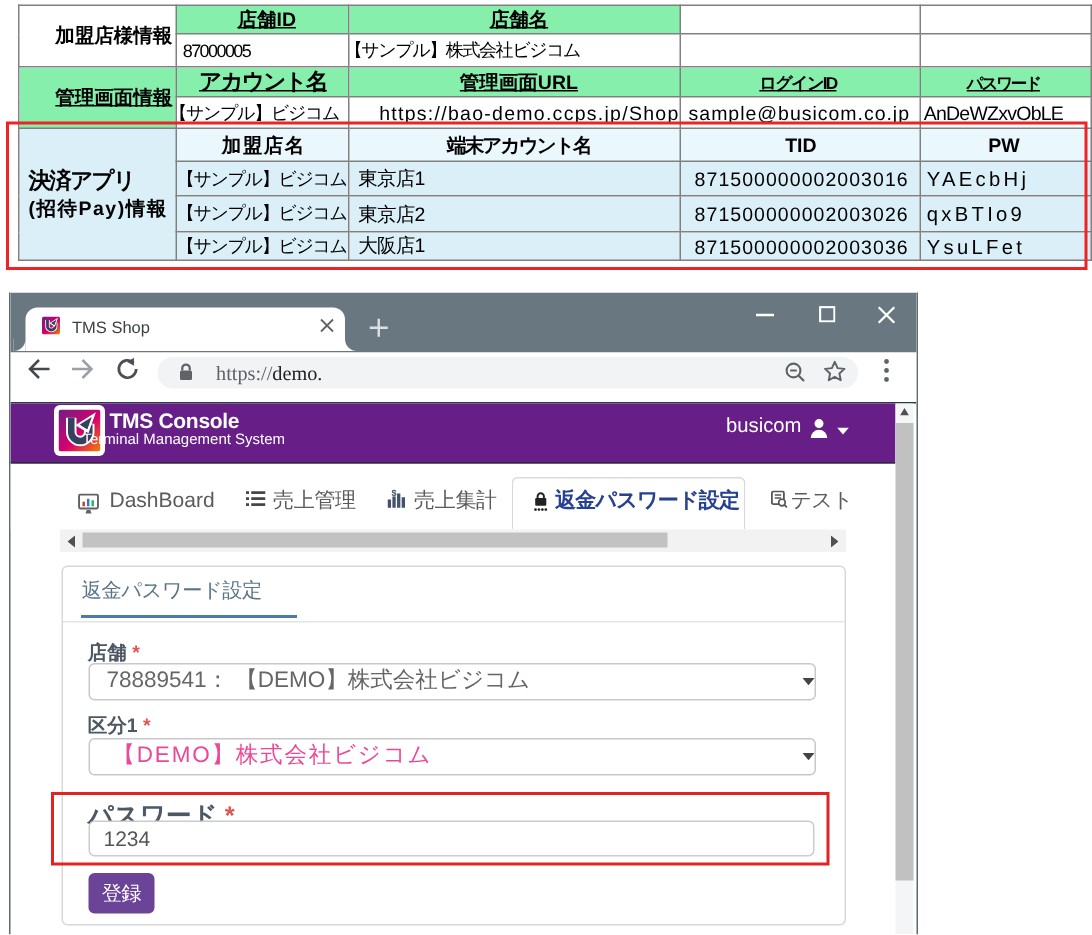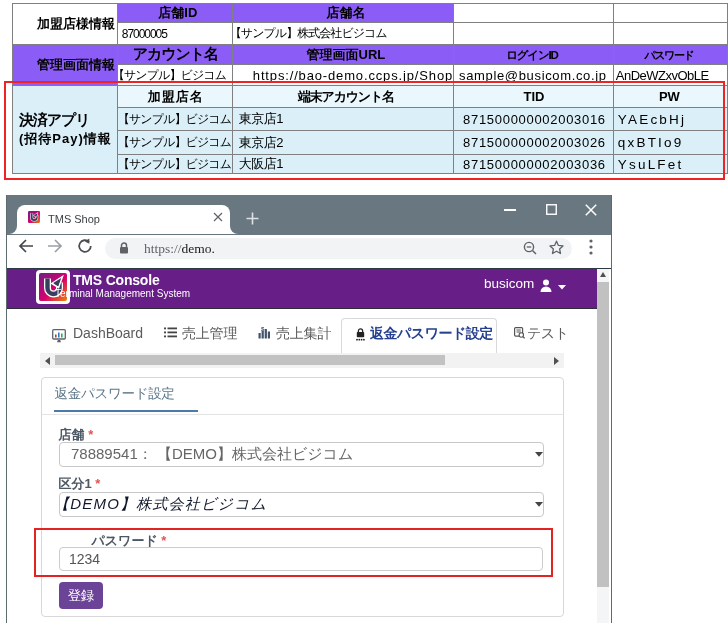--- a/index.html
+++ b/index.html
@@ -4,21 +4,21 @@
 <style>
   html,body{margin:0;padding:0;background:#fff;}
   body{width:728px;height:623px;position:relative;overflow:hidden;
        font-family:"Liberation Sans",sans-serif;}
   .abs{position:absolute;}
   
   table.info{border-collapse:collapse;table-layout:fixed;}
   table.info td{border:1px solid #808080;font-size:13px;color:#000;
     padding:0 0 0 6px;overflow:hidden;white-space:nowrap;vertical-align:middle;}
   td.hd{font-weight:bold;text-align:center;padding:0;}
-  .yel{background:#8b5cf6;}
+  .yel{background:#86efac;text-decoration:underline;}
   .cy{background:#daeff7;}
   .cyh{background:#eaf7fc;}
   .lbl{font-weight:bold;text-align:center;padding:0;}
   .j24{font-size:12px;letter-spacing:-0.95px;}
   .j26{font-size:12px;letter-spacing:-0.9px;}
   .j30{font-size:15px;letter-spacing:-1.1px;}
   .j34{font-size:11px;letter-spacing:-1.45px;}
   .j20{font-size:11.5px;letter-spacing:-1.2px;}
   .num{font-size:12px;letter-spacing:-1.05px;}
   .tid{letter-spacing:0.7px;}
@@ -267,27 +267,27 @@
 
   <div class="abs" style="left:51.5px;top:230.5px;font-size:13px;font-weight:bold;color:#4c5864;">店舗 <span style="color:#e25353">*</span></div>
   <div class="abs" style="left:51.5px;top:246.5px;width:485.5px;height:25px;border:1px solid #c8c8c8;border-radius:4px;background:#fff;box-sizing:border-box;"></div>
   <div class="abs" style="left:64px;top:246px;height:25px;line-height:25px;font-size:15px;color:#666;">78889541： 【DEMO】株式会社ビジコム</div>
   <svg class="abs" style="left:528px;top:257px" width="8" height="5" viewBox="0 0 8 5">
       <polygon points="0,0 8,0 4,4.8" fill="#444"></polygon>
     </svg>
 
   <div class="abs" style="left:51.5px;top:280px;font-size:13px;font-weight:bold;color:#4c5864;">区分1 <span style="color:#e25353">*</span></div>
   <div class="abs" style="left:51.5px;top:296.5px;width:485.5px;height:25px;border:1px solid #c8c8c8;border-radius:4px;background:#fff;box-sizing:border-box;"></div>
-  <div class="abs" style="left:47px;top:296px;height:25px;line-height:25px;font-size:15px;color:#0f172a;letter-spacing:1.2px;font-style:italic;">【DEMO】株式会社ビジコム</div>
+  <div class="abs" style="left:68px;top:296px;height:25px;line-height:25px;font-size:15px;color:#ec4899;letter-spacing:1.2px;">【DEMO】株式会社ビジコム</div>
   <svg class="abs" style="left:528px;top:307px" width="8" height="5" viewBox="0 0 8 5">
       <polygon points="0,0 8,0 4,4.8" fill="#444"></polygon>
     </svg>
 
   <div class="abs" style="left:26.5px;top:332.5px;width:519px;height:49px;border:2px solid #e32222;box-sizing:border-box;"></div>
-  <div class="abs" style="left:51.5px;top:336.5px;font-size:13px;font-weight:bold;color:#4c5864;margin-left:33px;">パスワード <span style="color:#e25353">*</span></div>
+  <div class="abs" style="left:51.5px;top:336.5px;font-size:17px;font-weight:bold;color:#4c5864;">パスワード <span style="color:#e25353">*</span></div>
   <div class="abs" style="left:51.5px;top:351.5px;width:484.5px;height:24px;border:1px solid #ccc;border-radius:4px;background:#fff;box-sizing:border-box;"></div>
   <div class="abs" style="left:62px;top:351.5px;height:24px;line-height:24px;font-size:14px;color:#555;">1234</div>
 
   <div class="abs" style="left:52px;top:386.5px;width:43.5px;height:27px;background:#6b4397;border-radius:4px;color:#fff;font-size:13.5px;text-align:center;line-height:27px;letter-spacing:-0.5px;">登録</div>
 
   <div class="abs" style="left:590px;top:74px;width:12px;height:354px;background:#f4f5f6;"></div>
   <svg class="abs" style="left:593px;top:77px" width="6" height="5" viewBox="0 0 6 5">
       <polygon points="3,0 6,5 0,5" fill="#505050"></polygon>
     </svg>
   <div class="abs" style="left:590px;top:87px;width:12px;height:305px;background:#c1c1c1;"></div>

